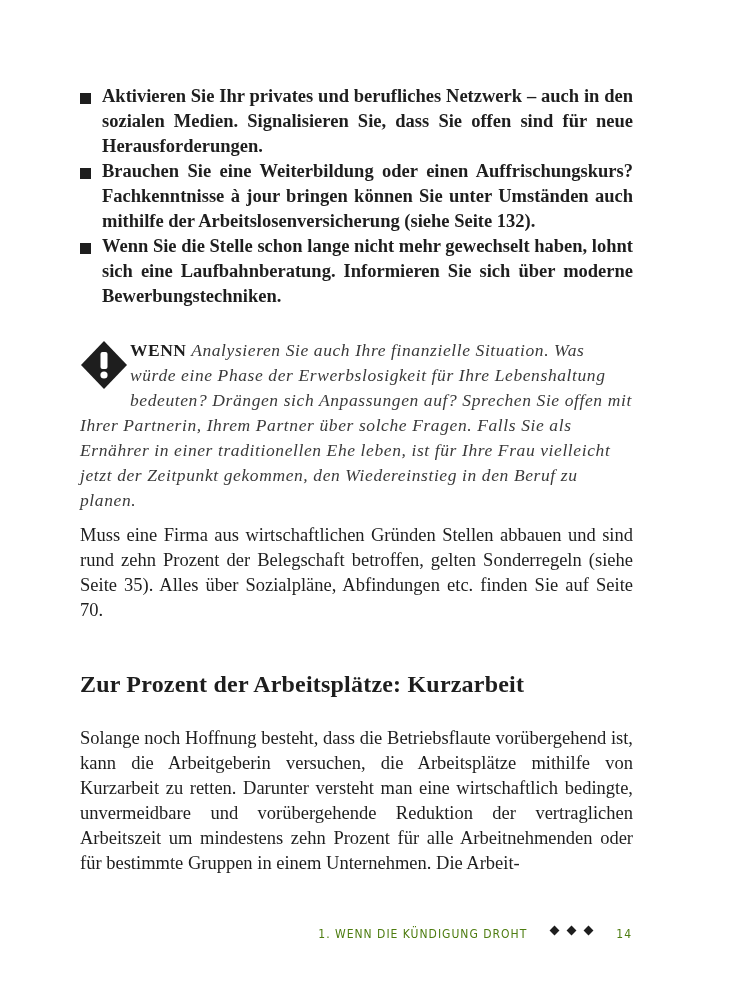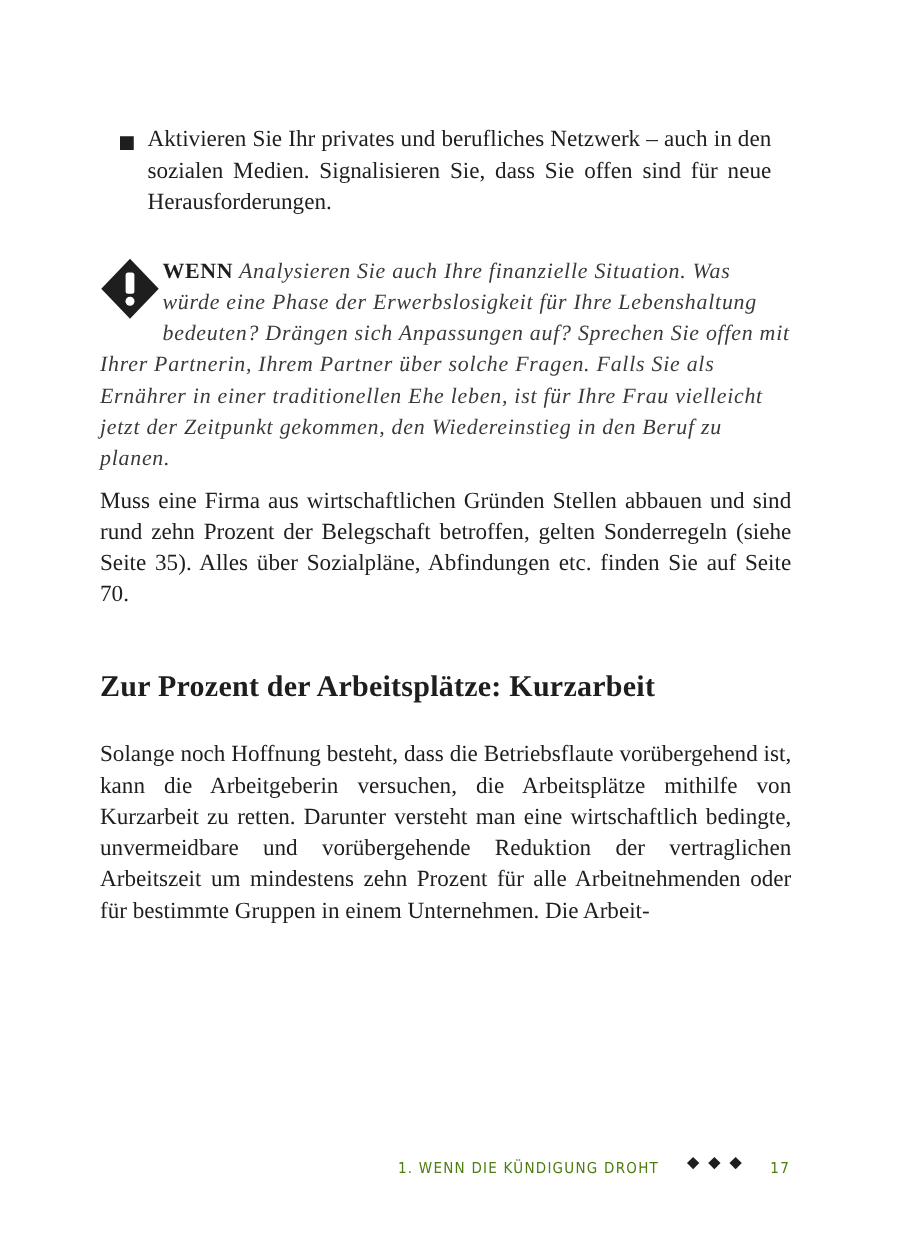--- a/index.html
+++ b/index.html
@@ -1,39 +1,47 @@
 <!DOCTYPE html>
 <html><head>
 <meta charset="utf-8">
 <style>
   html, body { margin: 0; padding: 0; background: #ffffff; }
   body { width: 736px; height: 1000px; position: relative; overflow: hidden; color: #1e1e1e; }
   .page { position: absolute; left: 80px; top: 84px; width: 553px; }
   .serif { font-family: "Liberation Serif", "DejaVu Serif", serif; }
-  .bullets { margin: 16px; padding: 0; list-style: none; }
+  .bullets { margin: 0; padding: 0; list-style: none; font-weight: bold; }
   .bullet { position: relative; padding-left: 22px; font-size: 18.5px; line-height: 25px; text-align: justify; }
   .bullet .sq { position: absolute; left: 0; top: 9px; width: 11px; height: 11px; background: #1e1e1e; }
   .tip { position: relative; margin-top: 29px; font-size: 17.5px; line-height: 25px; color: #3a3a3a; font-style: italic; letter-spacing: 0.6px; }
   .tip .diamond { float: left; width: 48px; height: 50px; position: relative; margin-right: 2px; margin-top: 2px; }
   .tip .diamond svg { display: block; }
   .tip .label { font-style: normal; font-weight: bold; color: #1e1e1e; letter-spacing: 0.5px; }
   .para { font-size: 18.5px; line-height: 25px; text-align: justify; margin-top: 10px; }
   .heading { font-size: 24px; font-weight: bold; margin-top: 46px; line-height: 30px; letter-spacing: 0.2px; }
   .para2 { margin-top: 27px; }
   .footer { position: absolute; right: 104px; top: 927px; font-family: "DejaVu Sans Condensed", "DejaVu Sans", sans-serif; font-size: 12px; letter-spacing: 1px; color: #4d7c0f; display: flex; align-items: flex-start; gap: 22px; }
   .footer .dia { display: inline-block; width: 7px; height: 7px; background: #1e1e1e; transform: rotate(45deg); margin: 0 2px; }
 </style>
 </head>
 <body>
 
 <div class="page serif">
   <ul class="bullets">
     <li class="bullet">
       <span class="sq"></span>
       <span>Aktivieren Sie Ihr privates und berufliches Netzwerk – auch in den sozialen Medien. Signalisieren Sie, dass Sie offen sind für neue Herausforderungen.</span>
+    </li>
+    <li class="bullet">
+      <span class="sq"></span>
+      <span>Brauchen Sie eine Weiterbildung oder einen Auffrischungskurs? Fachkenntnisse à jour bringen können Sie unter Umständen auch mithilfe der Arbeitslosenversicherung (siehe Seite 132).</span>
+    </li>
+    <li class="bullet">
+      <span class="sq"></span>
+      <span>Wenn Sie die Stelle schon lange nicht mehr gewechselt haben, lohnt sich eine Laufbahnberatung. Informieren Sie sich über moderne Bewerbungstechniken.</span>
     </li>
   </ul>
 
   <div class="tip">
     <span class="diamond">
       <svg width="48" height="50" viewBox="0 0 48 50">
         <polygon points="24,1 47,25 24,49 1,25" fill="#1e1e1e"></polygon>
         <rect x="20.5" y="12" width="7" height="17" rx="2" fill="#ffffff"></rect>
         <circle cx="24" cy="35" r="3.6" fill="#ffffff"></circle>
       </svg>
@@ -49,14 +57,14 @@
   <p class="para para2">Solange noch Hoffnung besteht, dass die Betriebsflaute vorübergehend ist, kann die Arbeitgeberin versuchen, die Arbeitsplätze mithilfe von Kurzarbeit zu retten. Darunter versteht man eine wirtschaftlich bedingte, unvermeidbare und vorübergehende Reduktion der vertraglichen Arbeitszeit um mindestens zehn Prozent für alle Arbeitnehmenden oder für bestimmte Gruppen in einem Unternehmen. Die Arbeit-</p>
 </div>
 
 <div class="footer">
   <span>1. WENN DIE KÜNDIGUNG DROHT</span>
   <span style="display:inline-flex;gap:6px;">
     <span class="dia"></span>
       <span class="dia"></span>
       <span class="dia"></span>
   </span>
-  <span>17</span>
+  <span>14</span>
 </div>
 
 </body></html>

